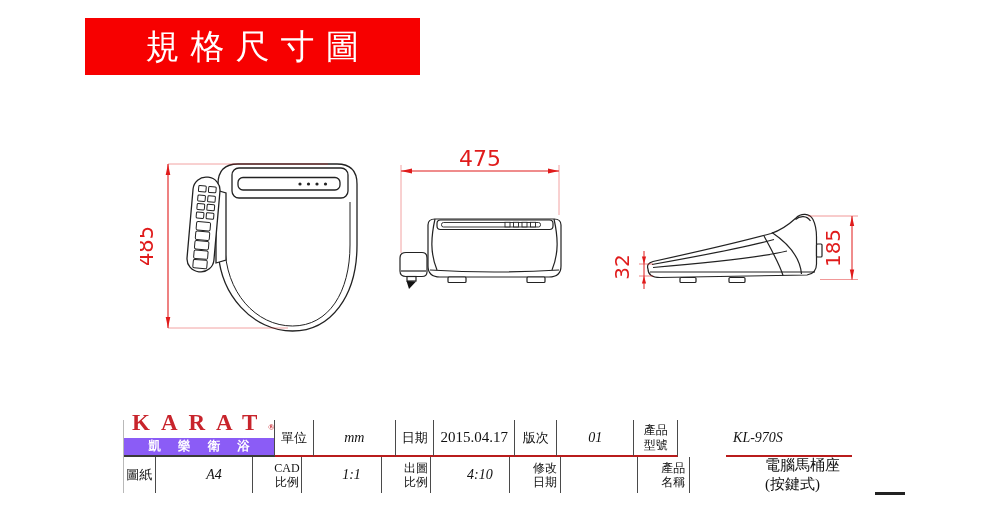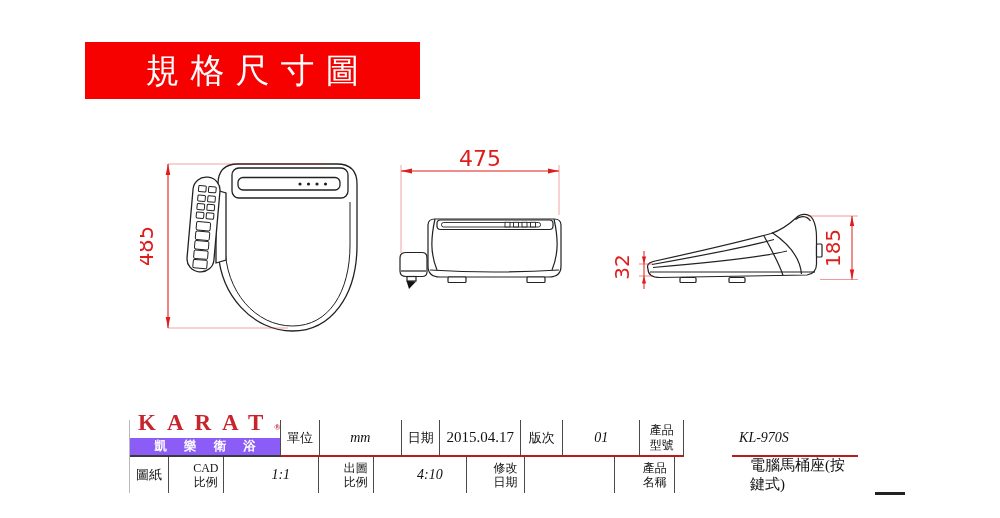--- a/index.html
+++ b/index.html
@@ -4,32 +4,32 @@
 <style>
   html,body{margin:0;padding:0;}
   body{
     width:1000px;height:518px;position:relative;background:#ffffff;
     font-family:"Liberation Sans","DejaVu Sans",sans-serif;overflow:hidden;
   }
   
   .banner{
     position:absolute;left:85px;top:18px;width:335px;height:57px;
     background:#f70000;color:#ffffff;display:flex;align-items:center;justify-content:center;
-    font-size:34px;letter-spacing:11px;text-indent:11px;font-weight:500;margin-top:24px;
+    font-size:34px;letter-spacing:11px;text-indent:11px;font-weight:500;
   }
   
   .view{position:absolute;}
   #top-view{left:140px;top:150px;}
   #front-view{left:393px;top:145px;}
   #side-view{left:612px;top:195px;}
   .dimtext{fill:#e01b1b;font-family:"DejaVu Sans",sans-serif;font-size:21px;}
   .dimtext-s{fill:#e01b1b;font-family:"DejaVu Sans",sans-serif;font-size:20px;}
   
   .tblock{
-    position:absolute;left:129px;top:420px;width:728px;height:73px;
+    position:absolute;left:123px;top:420px;width:728px;height:73px;
     font-family:"Liberation Serif","DejaVu Serif",serif;color:#111;
     border-left:1px solid #b9b9b9;
   }
   .trow{display:flex;}
   .trow1{height:37px;}
   .trow2{height:36px;gap:20px;}
   .tcell{
     box-sizing:border-box;border-right:1px solid #4a4a4a;
     display:flex;align-items:center;justify-content:center;text-align:center;
     overflow:hidden;
@@ -183,20 +183,21 @@
     <div class="tcell val-sm" style="width:87px">2015.04.17</div>
     <div class="tcell lbl" style="width:45px">版次</div>
     <div class="tcell val" style="width:83px">01</div>
     <div class="tcell lbl2" style="width:47px">
       <div><span>產品</span><br><span>型號</span></div>
     </div>
     <div class="tcell val left-align last" style="width:135px">KL-970S</div>
   </div>
   <div class="trow trow2">
     <div class="tcell lbl" style="width:46px">圖紙</div>
+    <div class="tcell val" style="width:114px">A4</div>
     <div class="tcell lbl2" style="width:41px">
       <div><span>CAD</span><br><span>比例</span></div>
     </div>
     <div class="tcell val" style="width:89px">1:1</div>
     <div class="tcell lbl2" style="width:41px">
       <div><span>出圖</span><br><span>比例</span></div>
     </div>
     <div class="tcell val" style="width:87px">4:10</div>
     <div class="tcell lbl2" style="width:45px">
       <div><span>修改</span><br><span>日期</span></div>

